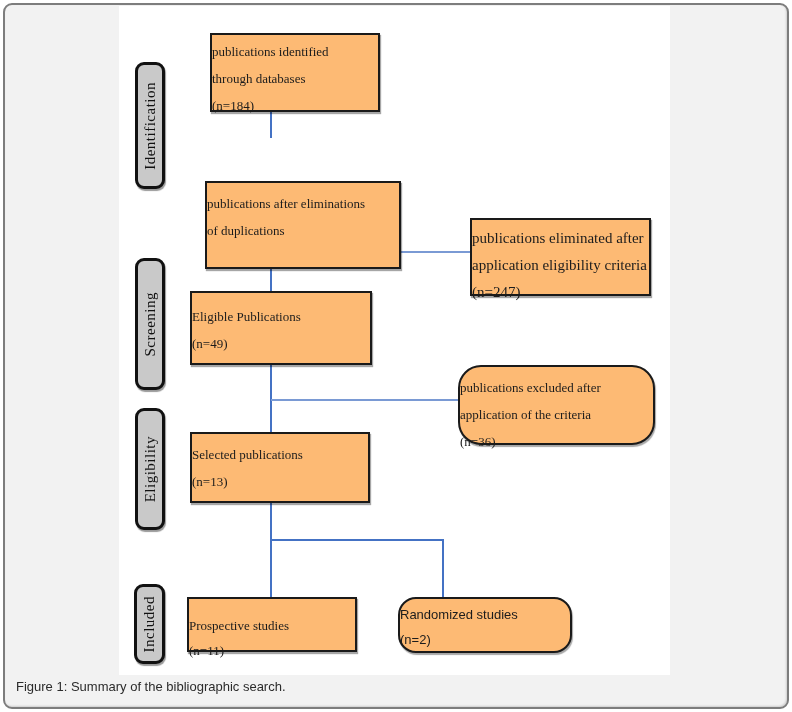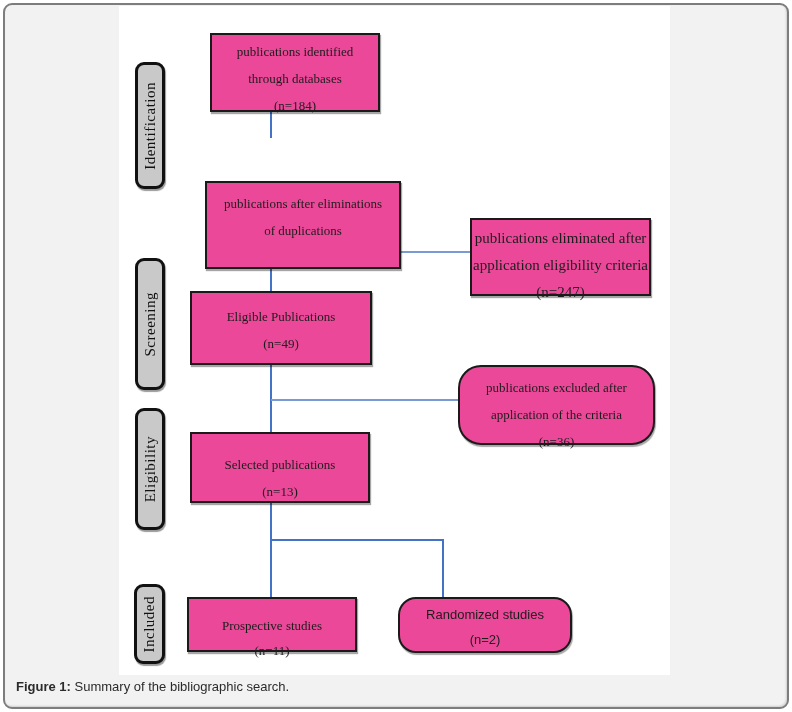--- a/index.html
+++ b/index.html
@@ -11,31 +11,31 @@
     position:absolute;left:3px;top:3px;right:3px;bottom:3px;
     background:#f2f2f2;border:2px solid #7d7d7d;border-radius:9px;
     box-shadow:inset -1px -1px 2px rgba(0,0,0,0.15);
   }
   .canvas{
     position:absolute;left:119px;top:6px;width:551px;height:669px;
     background:#ffffff;
   }
   
   .box{
-    position:absolute;box-sizing:border-box;background:#ec4899;
+    position:absolute;box-sizing:border-box;background:#fdba74;
     border:2px solid #1a1a1a;box-shadow:1px 2px 1px rgba(0,0,0,0.35);
-    text-align:center;font-size:13px;color:#1c1c1c;
+    font-size:13px;color:#1c1c1c;
   }
   .box .bl{line-height:27px;white-space:nowrap;}
   #box-identified {left:210px;top:33px; width:170px;height:79px;padding-top:3px;}
   #box-dedup     {left:205px;top:137px;width:196px;height:88px;padding-top:7px;margin-top:44px;}
   #box-eliminated{left:470px;top:218px;width:181px;height:78px;padding-top:5px;font-size:15px;}
   #box-eligible  {left:190px;top:291px;width:182px;height:74px;padding-top:10px;}
   #box-excluded  {left:458px;top:365px;width:197px;height:80px;padding-top:7px;border-radius:23px;}
-  #box-selected  {left:190px;top:432px;width:180px;height:71px;padding-top:17px;}
+  #box-selected  {left:190px;top:432px;width:180px;height:71px;padding-top:7px;}
   #box-prospective{left:187px;top:597px;width:170px;height:55px;padding-top:14px;}
   #box-randomized{left:398px;top:597px;width:174px;height:56px;padding-top:3px;
                   font-family:"Liberation Sans","DejaVu Sans",sans-serif;border-radius:18px;}
   #box-prospective .bl,#box-randomized .bl{line-height:25px;}
   
   .stage{
     position:absolute;box-sizing:border-box;background:#c9c9c9;
     border:3px solid #111111;border-radius:9px;
     box-shadow:1px 2px 1px rgba(0,0,0,0.4);
     display:flex;align-items:center;justify-content:center;
@@ -57,21 +57,21 @@
   #h2{left:271px;top:399px;width:187px;height:2px;background:#7a9ad4;}
   #v4{left:270px;top:503px;width:2px;height:95px;}
   #h3{left:271px;top:539px;width:172px;height:2px;}
   #v5{left:442px;top:539px;width:2px;height:60px;}
   
   .caption{
     position:absolute;left:16px;top:679px;
     font-family:"Liberation Sans","DejaVu Sans",sans-serif;
     font-size:13px;color:#2b2b2b;
   }
-  .caption .cap-label{font-weight:bold;}
+  .caption .cap-label{font-weight:normal;}
 </style>
 </head>
 <body>
 
 <div class="page">
   <div class="frame"></div>
   <div class="canvas"></div>
 
   <div class="line" id="v1"></div>
   <div class="line" id="v2"></div>

